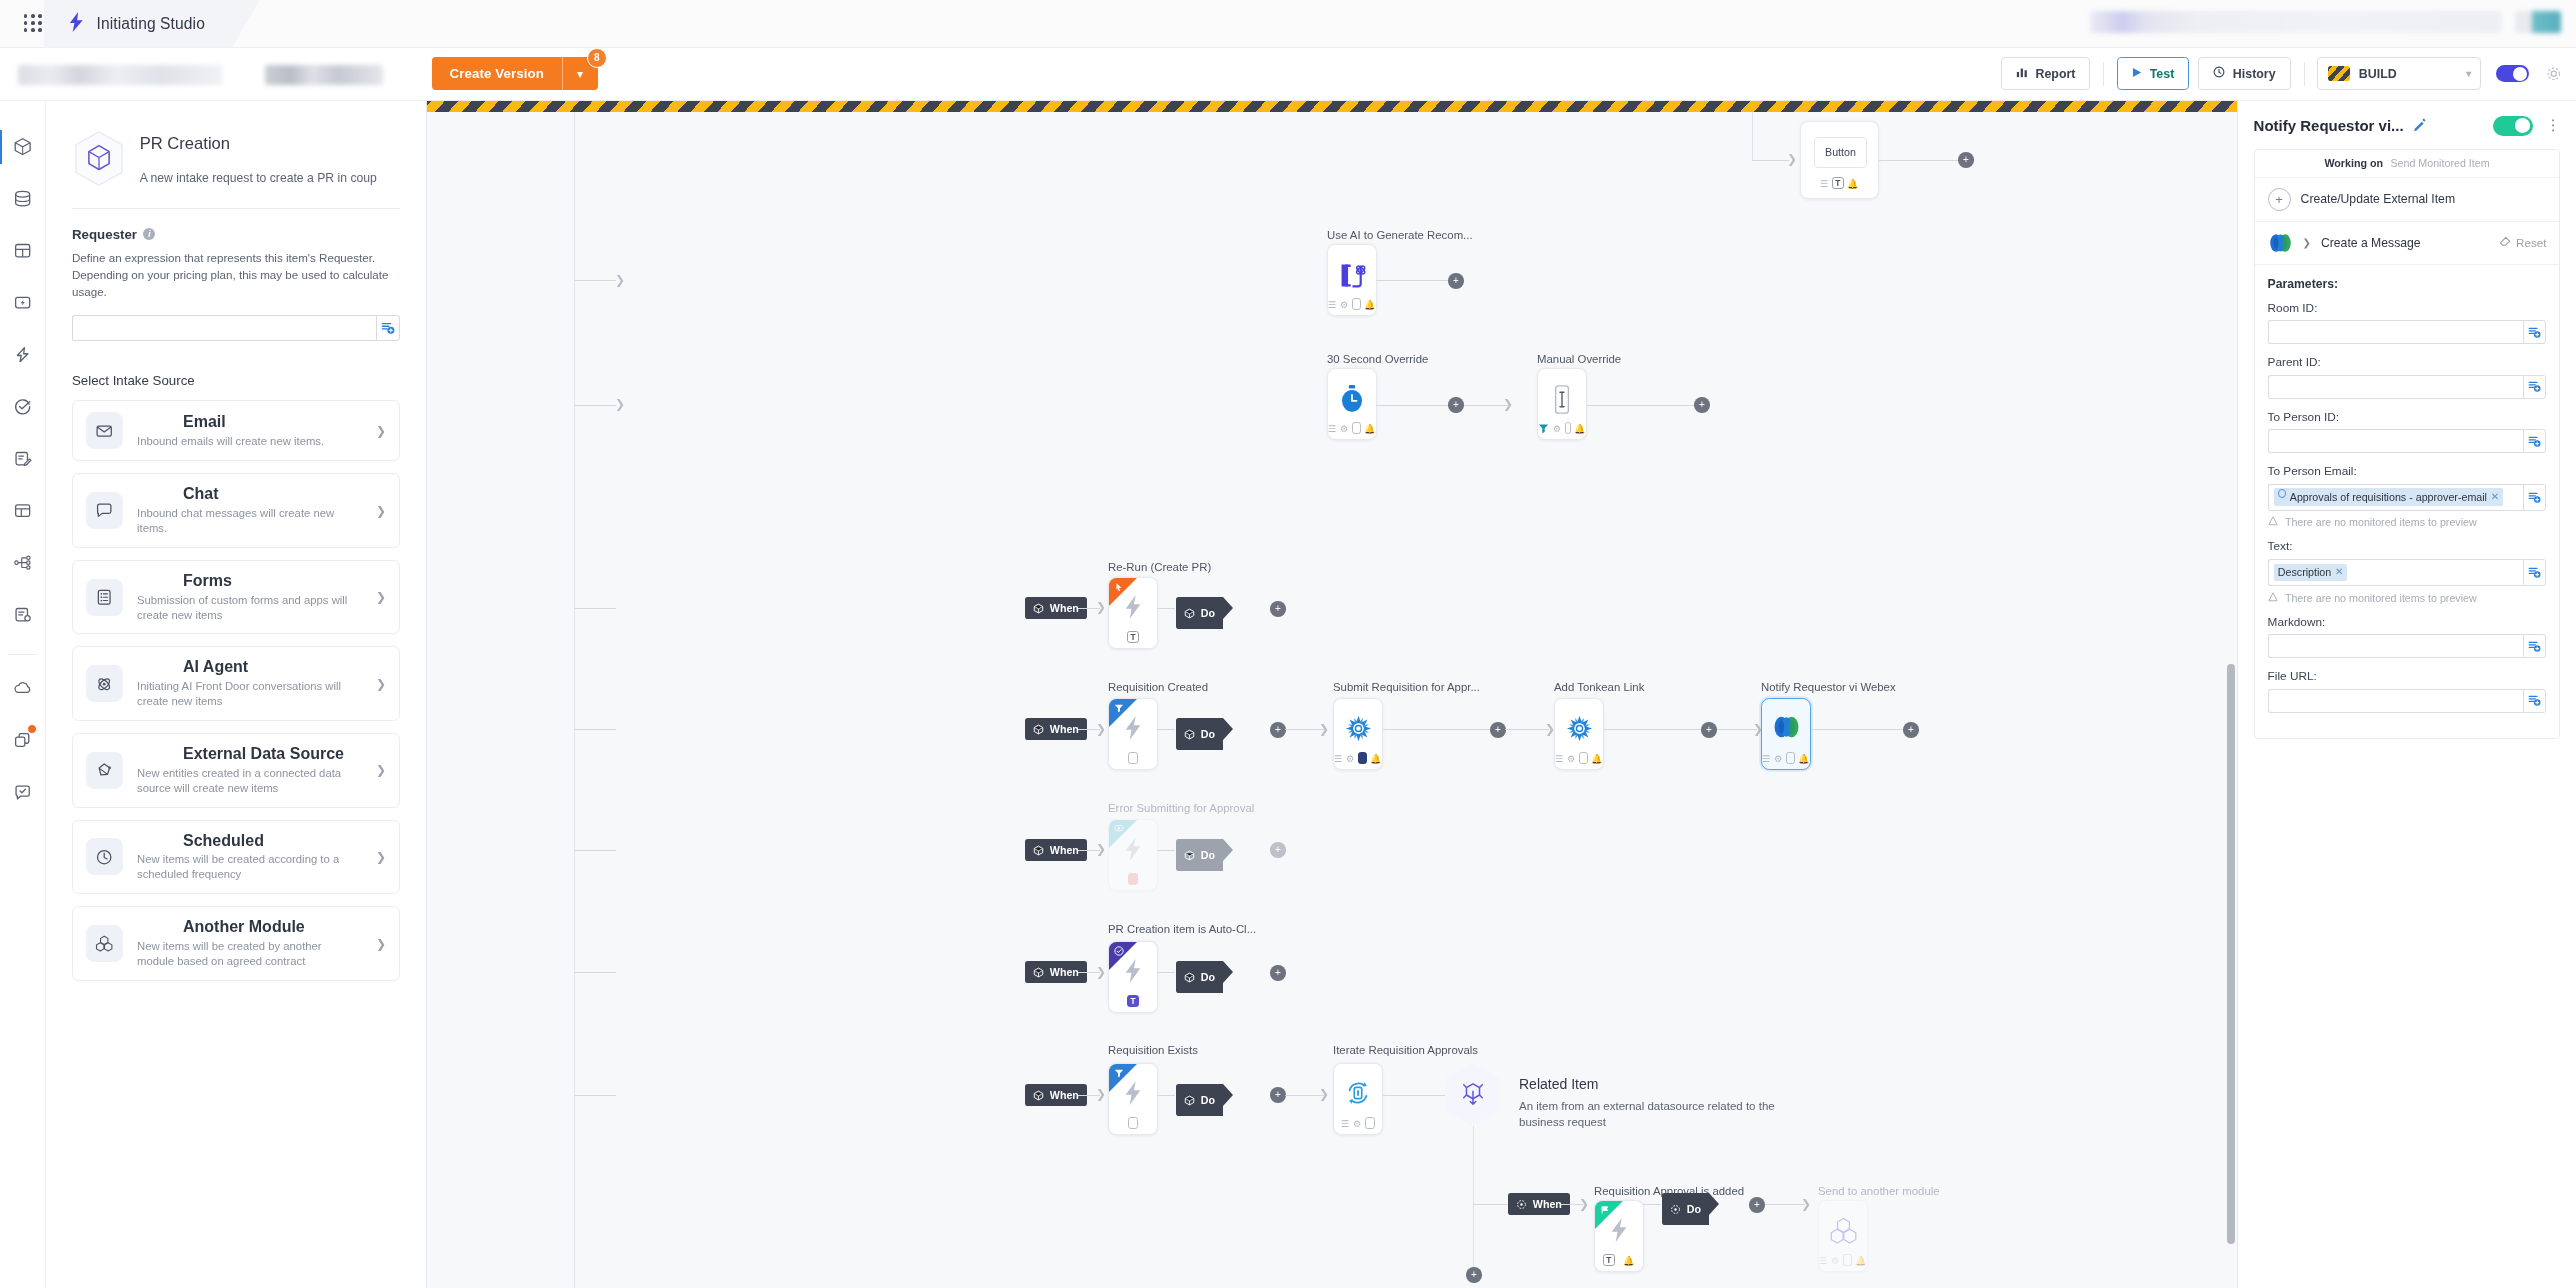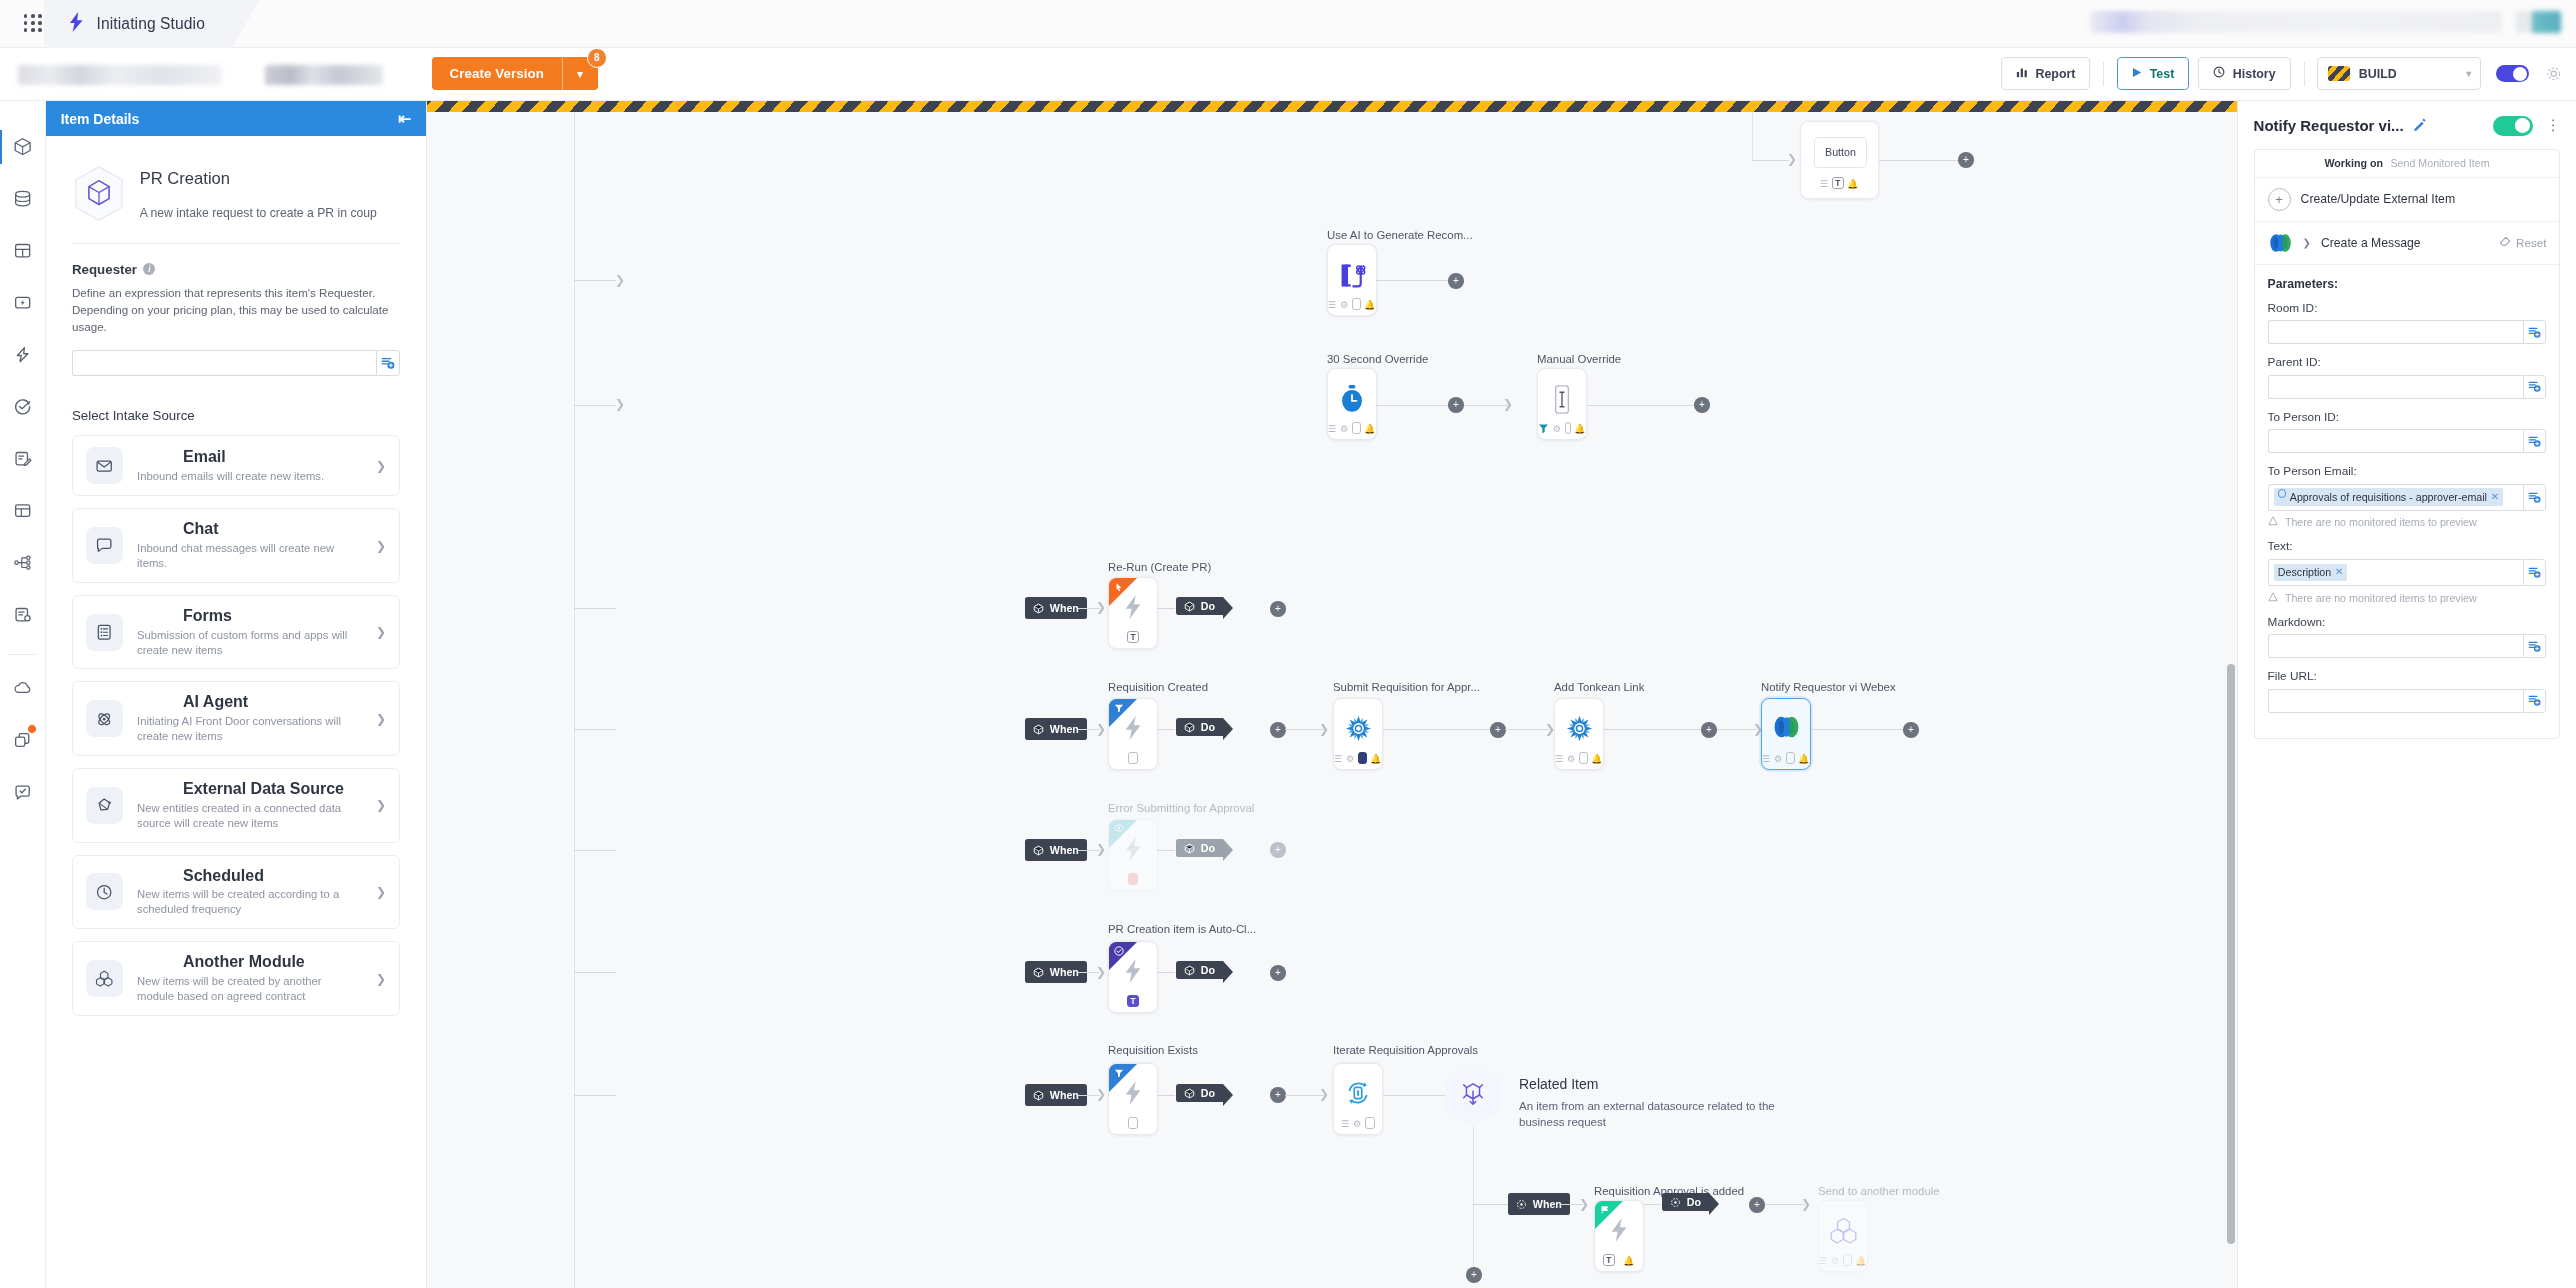--- a/index.html
+++ b/index.html
@@ -174,21 +174,21 @@
   .ft-t { width: 12px; height: 12px; border: 1.1px solid #9aa0aa; border-radius: 2.8px; color: #4d5360;
     font-size: 8.3px; display: flex; align-items: center; justify-content: center; font-weight: bold; }
   .ft-t.pv { background: #5a4fcf; border-color: #5a4fcf; color: #fff; }
   .ft-filter-on { color: #1a91ab; }
 
   .whenchip {
     position: absolute; height: 22px; background: #3e4352; color: #fff; border-radius: 2.8px;
     display: flex; align-items: center; gap: 5.5px; padding: 0 8.3px; font-size: 10.7px; font-weight: bold; cursor: pointer;
   }
   .dochip {
-    position: absolute; height: 18px; background: #3e4352; color: #fff;
+    position: absolute; height: 32px; background: #3e4352; color: #fff;
     display: flex; align-items: center; gap: 5.5px; padding: 0 8.3px 0 8.3px; font-size: 10.7px; font-weight: bold;
     border-radius: 2.8px 0 0 2.8px; cursor: pointer;
   }
   .dochip::after { content:""; position: absolute; right: -10px; top: 0;
     border-left: 10px solid #3e4352; border-top: 11px solid transparent; border-bottom: 11px solid transparent; }
   .dochip.mute { background: #9da3ad; }
   .dochip.mute::after { border-left-color: #9da3ad; }
   .plus {
     position: absolute; width: 15.6px; height: 15.6px; border-radius: 50%; background: #6c727e; color: #fff;
     display: flex; align-items: center; justify-content: center; font-size: 10px; cursor: pointer; line-height: 1;
@@ -407,24 +407,20 @@
     </div>
     <div class="rail-ico">
       <svg width="19.3" height="19.3" viewBox="0 0 22 22">
           <path d="M3.5 5.4 a1.9 1.9 0 0 1 1.9-1.9 h11.2 a1.9 1.9 0 0 1 1.9 1.9 v7.6 a1.9 1.9 0 0 1 -1.9 1.9 H9 l-4 3.2 V14.9 H5.4 a1.9 1.9 0 0 1 -1.9-1.9 z" fill="none" stroke="#5a6171" stroke-width="1.5" stroke-linejoin="round"></path>
           <path d="M8 9.2 l2.1 2 4-4" fill="none" stroke="#5a6171" stroke-width="1.5" stroke-linecap="round" stroke-linejoin="round"></path>
         </svg>
     </div>
   </div>
 
   <div class="details">
-    <div class="details-hd">
-      <span>Item Details</span>
-      <span class="collapse">⇤</span>
-    </div>
     <div class="details-body">
       <div class="item-head">
         <div class="hexbox">
           <svg width="52" height="57" viewBox="0 0 56 62">
             <path d="M28 2 L53 16 V46 L28 60 L3 46 V16 z" fill="#fafbfd" stroke="#e9ebf2" stroke-width="1.6"></path>
             <path d="M28 17 L39 23.5 V36.5 L28 43 L17 36.5 V23.5 z" fill="none" stroke="#6257d8" stroke-width="1.7" stroke-linejoin="round"></path>
             <path d="M17 23.5 L28 30 L39 23.5 M28 30 V43" fill="none" stroke="#6257d8" stroke-width="1.4"></path>
           </svg>
         </div>
         <div style="flex:1;min-width:0">

